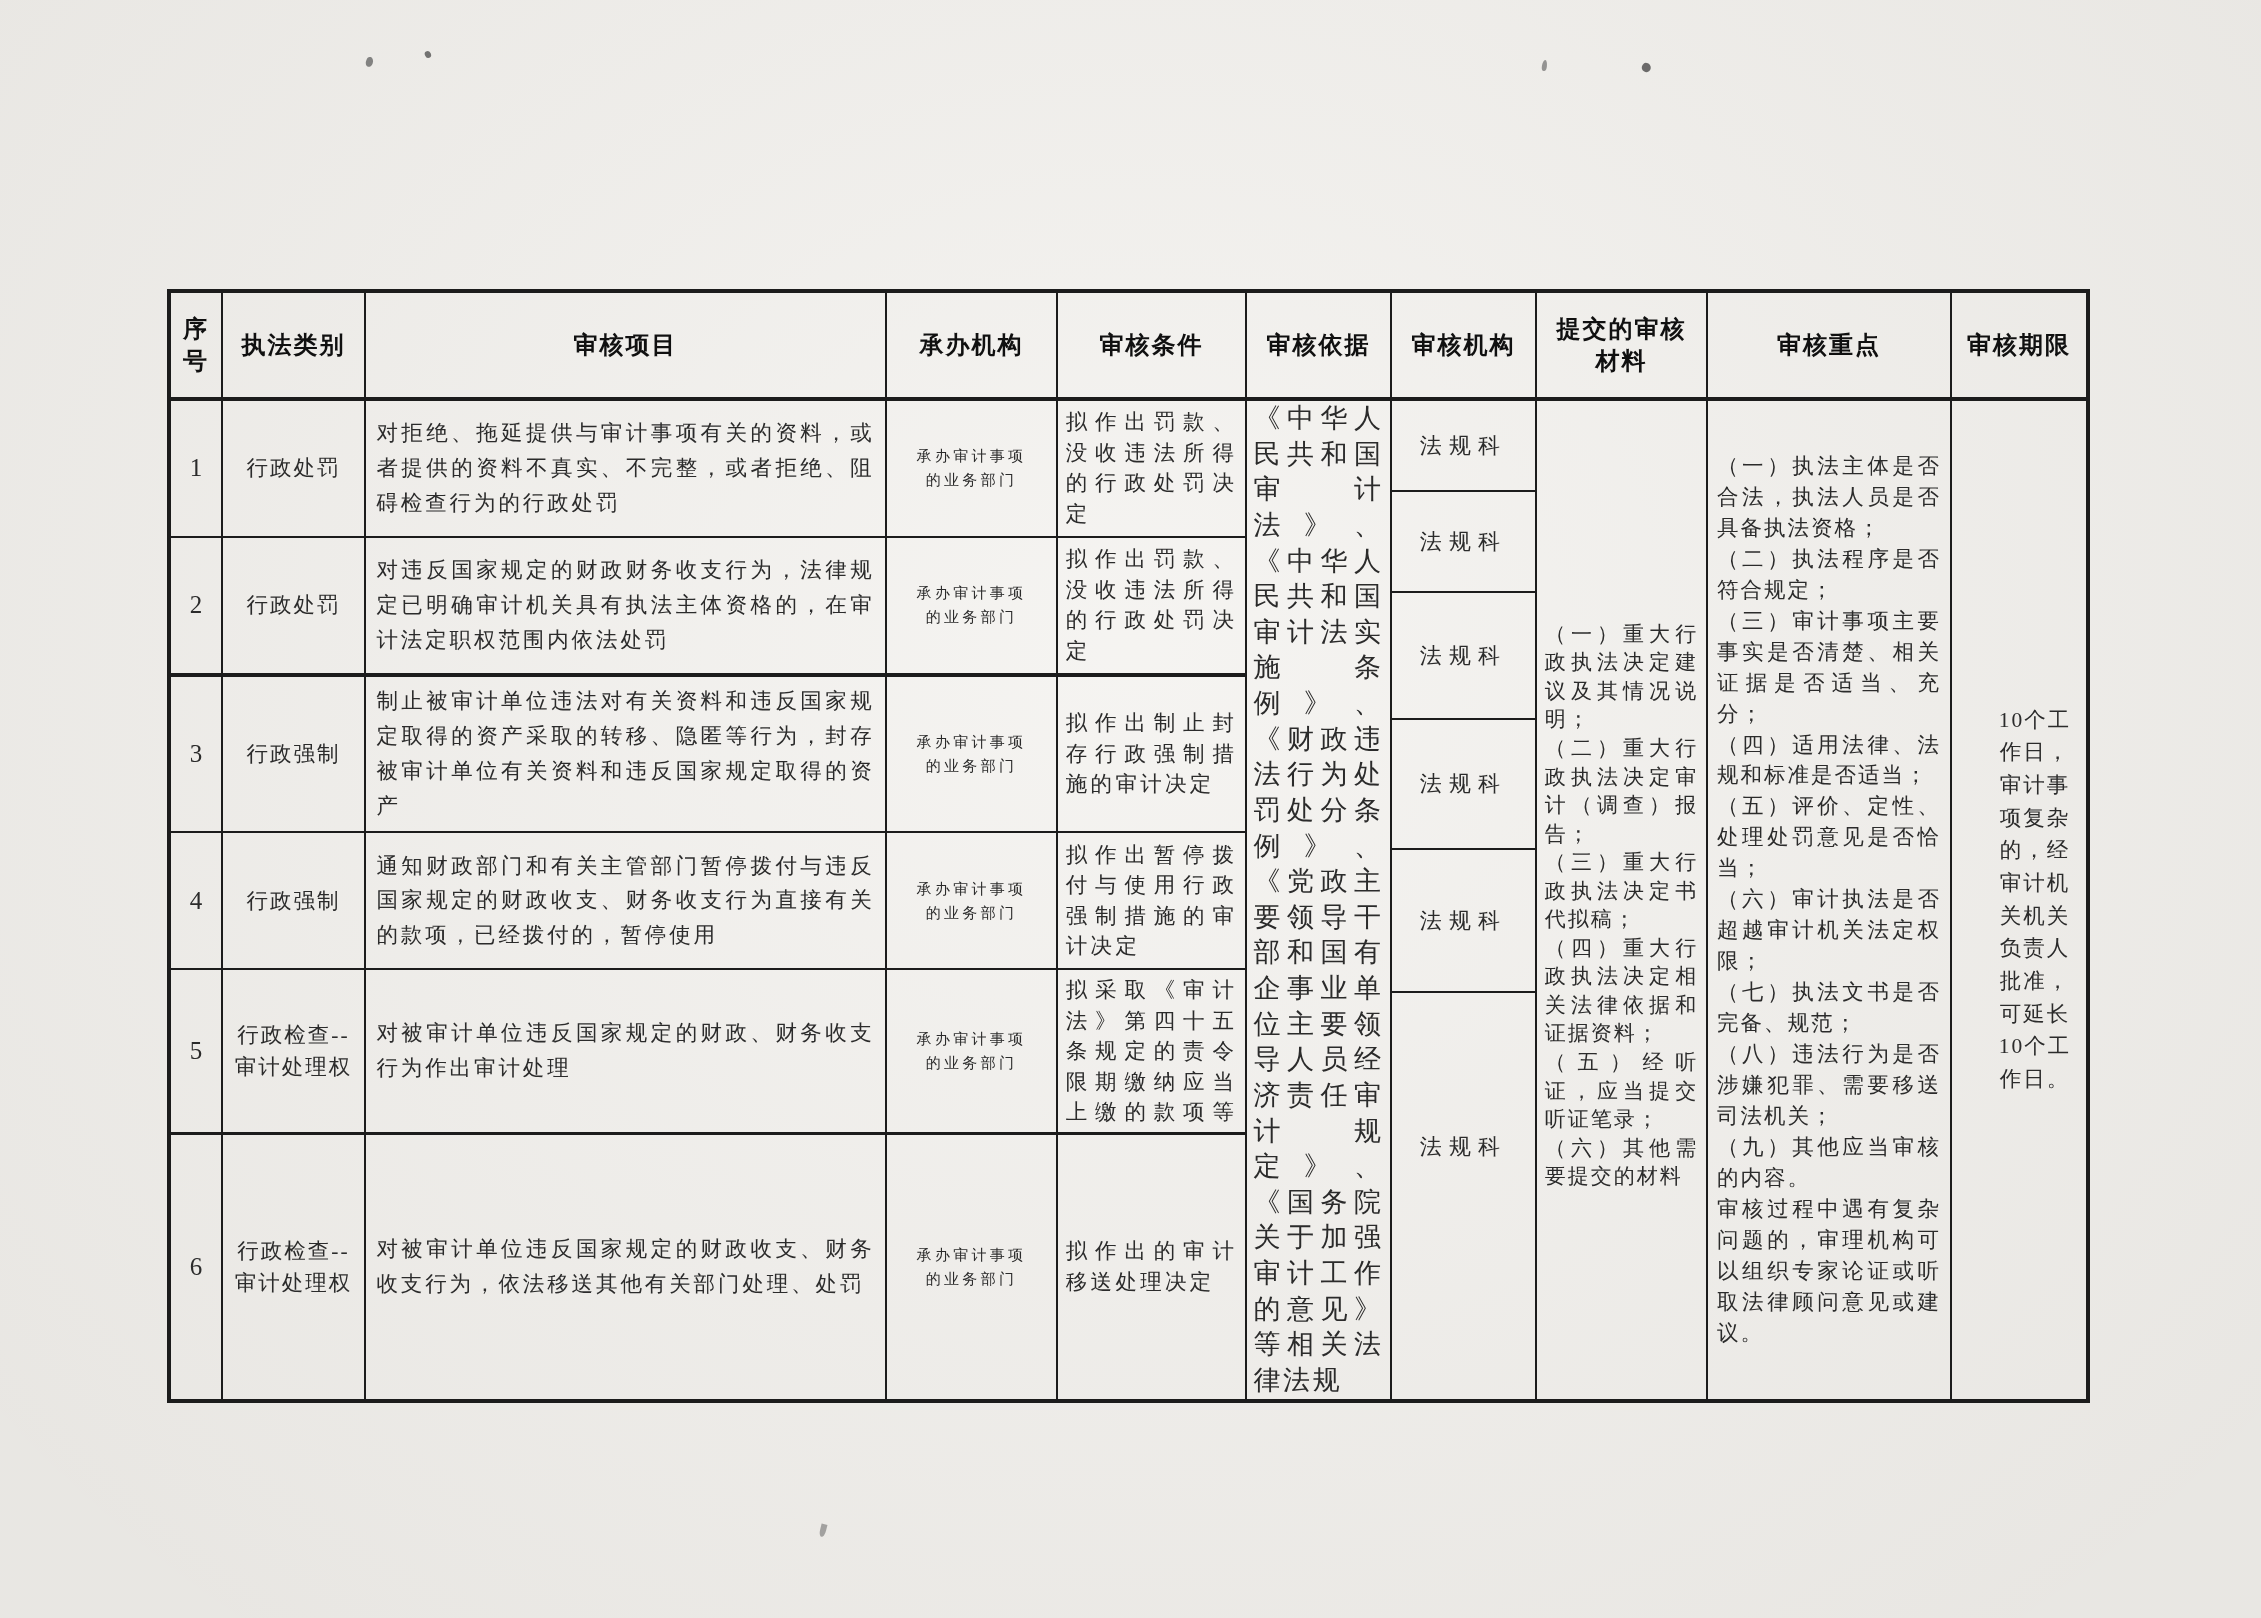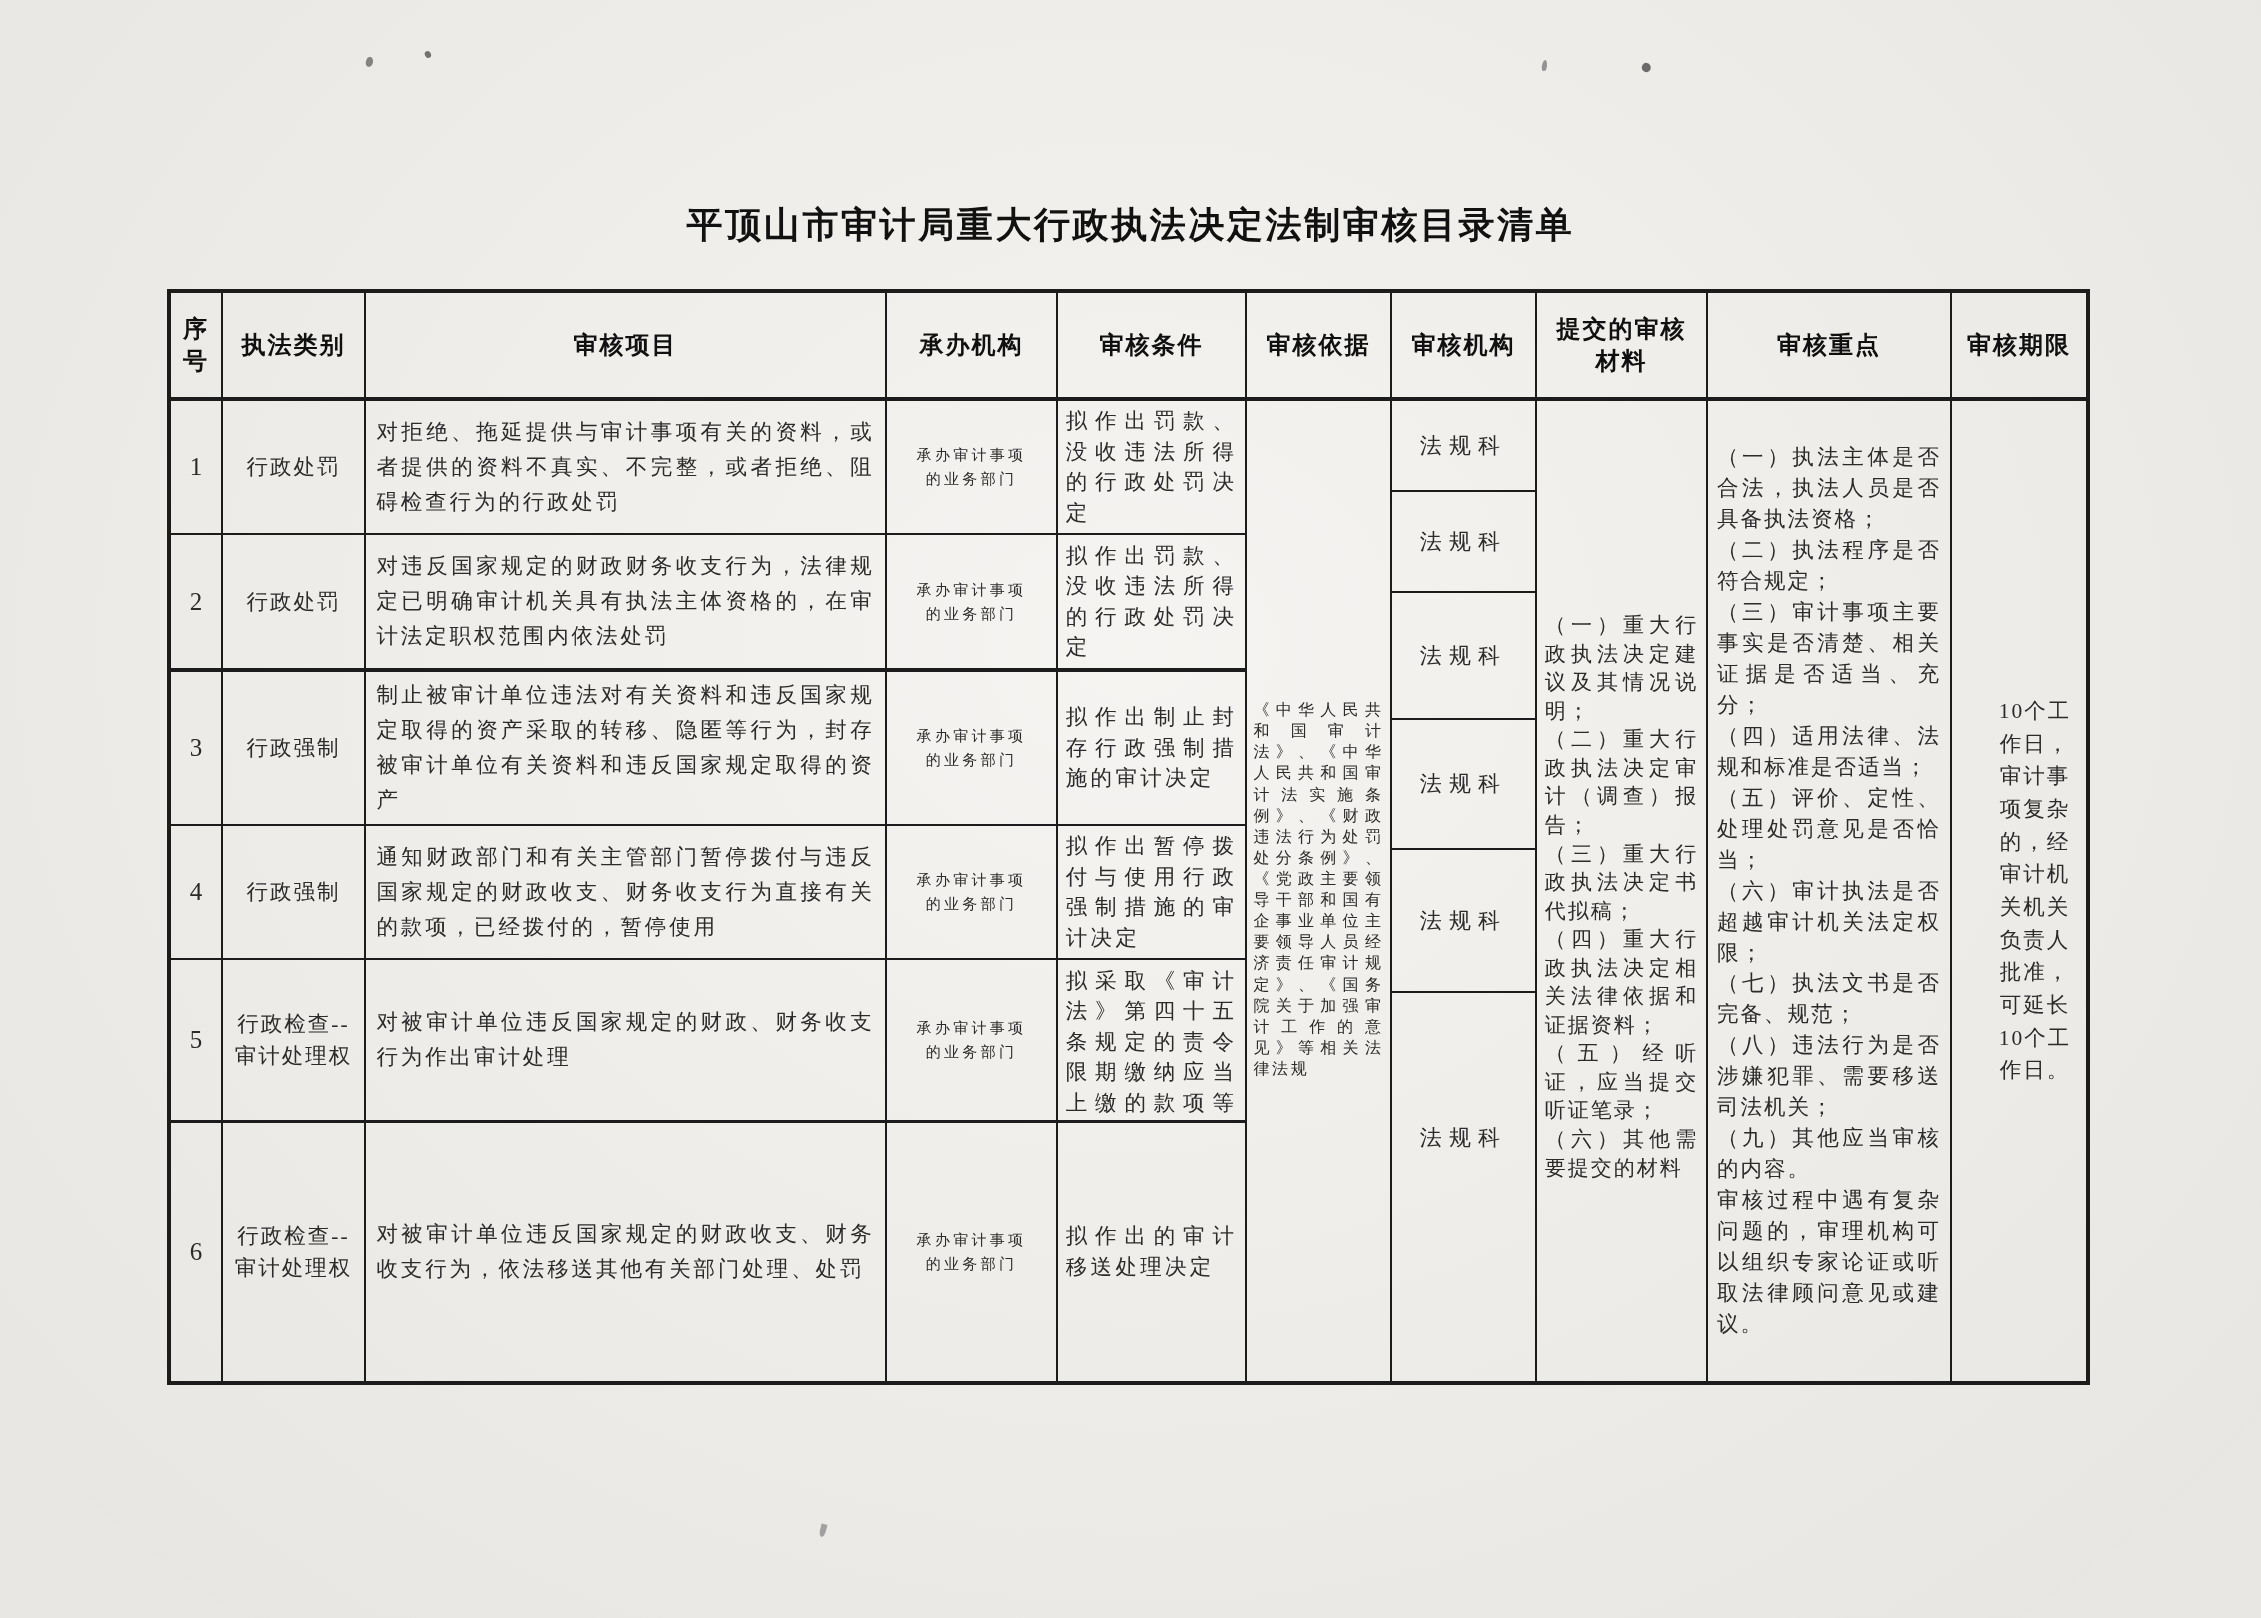--- a/index.html
+++ b/index.html
@@ -58,21 +58,21 @@
 
   td.c-no{text-align:center;font-size:25px;}
   td.c-cat{text-align:center;font-size:21.5px;letter-spacing:2px;line-height:1.5;white-space:pre-line;margin-left:40px;}
   td.c-item{font-size:21.5px;letter-spacing:2.9px;line-height:1.62;text-align:justify;padding:3.9px 10.4px;}
   td.c-agency{text-align:center;font-size:15px;letter-spacing:3.3px;line-height:1.6;white-space:pre-line;}
   td.c-cond{font-size:21.5px;letter-spacing:3.3px;line-height:1.42;text-align:justify;padding:5.2px 7.8px;}
   td.cond-top{vertical-align:top;}
   .cond-inner{height:149px;overflow:hidden;}
 
   td.c-basis{vertical-align:middle;}
-  .basis-text{font-size:16px;line-height:1.32;letter-spacing:2.6px;text-align:justify;padding:0 6.5px;font-family:Liberation Mono, monospace;}
+  .basis-text{font-size:27px;line-height:1.32;letter-spacing:2.6px;text-align:justify;padding:0 6.5px;}
 
   td.c-org{position:relative;padding:0;}
   .org-stack{position:absolute;left:0;top:0;right:0;bottom:0;display:flex;flex-direction:column;}
   .org-cell{display:flex;align-items:center;justify-content:center;
     font-size:22px;letter-spacing:7.2px;box-sizing:border-box;}
   .org-cell.b{border-bottom:2.6px solid var(--line);}
   .org-1{height:91px;}
   .org-2{height:101px;}
   .org-3{height:127px;}
   .org-4{height:130px;}
@@ -99,21 +99,20 @@
 <body>
 
 <div class="page">
 
   <span class="artifact a1"></span>
   <span class="artifact a2"></span>
   <span class="artifact a3"></span>
   <span class="artifact a4"></span>
   <span class="artifact a5"></span>
 
-  <h1 class="title">平顶山市审计局重大行政执法决定法制审核目录清单</h1>
 
   <table class="grid">
     <colgroup>
       <col style="width:53px">
         <col style="width:143px">
         <col style="width:521px">
         <col style="width:171px">
         <col style="width:189px">
         <col style="width:145px">
         <col style="width:145px">

